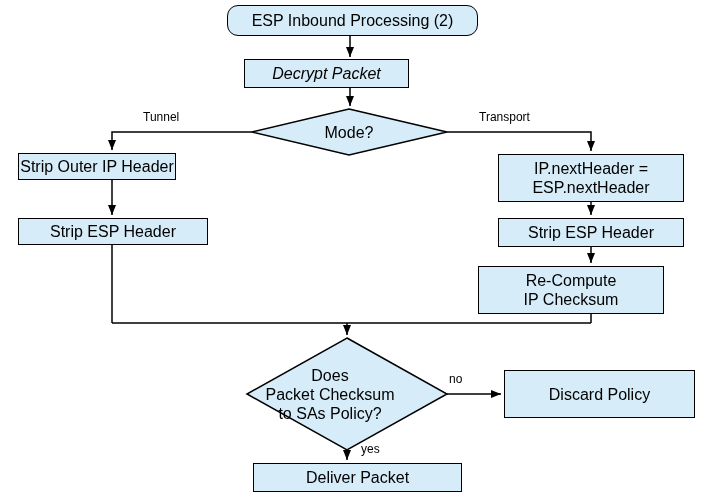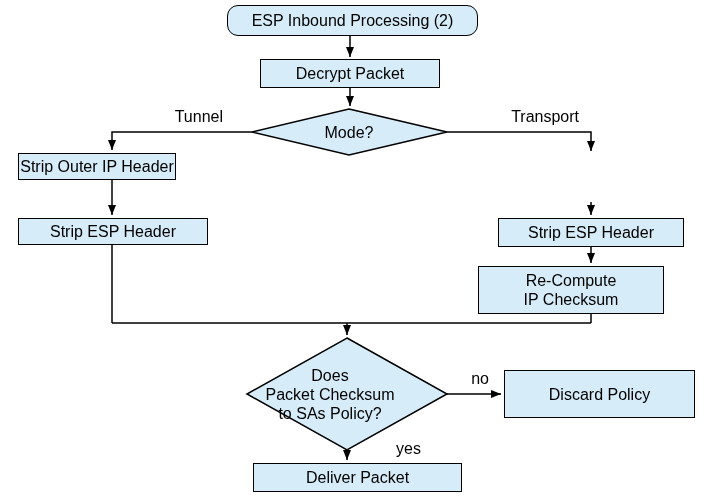--- a/index.html
+++ b/index.html
@@ -14,21 +14,21 @@
     align-items:center; justify-content:center; text-align:center;
     font-size:16px; line-height:19px; white-space:nowrap;
   }
   .terminator { border-radius:11px; }
   .diamond-label {
     position:absolute; display:flex; flex-direction:column; align-items:center;
     justify-content:center; text-align:center; font-size:16px; line-height:19px;
     pointer-events:none;
   }
   .edge-label {
-    position:absolute; font-size:16px; line-height:18px; text-align:right;
+    position:absolute; font-size:12px; line-height:18px; text-align:left;
   }
 </style>
 </head>
 <body>
 
 <div class="canvas">
 
   <svg width="710" height="499" viewBox="0 0 710 499">
     <defs>
       <marker id="arrow" markerUnits="userSpaceOnUse" markerWidth="12" markerHeight="10" refX="10" refY="4" orient="auto">
@@ -51,32 +51,36 @@
     <path d="M112,323 H591" stroke="#000" stroke-width="1.5" fill="none"></path>
     <path d="M347,323 V335" stroke="#000" stroke-width="1.5" fill="none" marker-end="url(#arrow)"></path>
     <path d="M447,394 H501" stroke="#000" stroke-width="1.5" fill="none" marker-end="url(#arrow)"></path>
     <path d="M347,450 V460" stroke="#000" stroke-width="1.5" fill="none" marker-end="url(#arrow)"></path>
   </svg>
 
   <div class="node terminator" style="left:227px; top:5px; width:251px; height:31px;">
     <span>ESP Inbound Processing (2)</span>
   </div>
 
-  <div class="node" style="left:260px; top:59px; width:180px; height:29px;">
+  <div class="node" style="left:244px; top:59px; width:165px; height:29px;font-style:italic;">
     <span>Decrypt Packet</span>
   </div>
 
   <div class="node" style="left:18px; top:153px; width:158px; height:27px;">
     <span>Strip Outer IP Header</span>
   </div>
 
   <div class="node" style="left:18px; top:218px; width:190px; height:27px;">
     <span>Strip ESP Header</span>
   </div>
 
+  <div class="node" style="left:498px; top:154px; width:186px; height:48px;">
+    <span>IP.nextHeader =</span>
+    <span>ESP.nextHeader</span>
+  </div>
 
   <div class="node" style="left:498px; top:218px; width:186px; height:29px;">
     <span>Strip ESP Header</span>
   </div>
 
   <div class="node" style="left:478px; top:266px; width:186px; height:48px;">
     <span>Re-Compute</span>
     <span>IP Checksum</span>
   </div>
 

